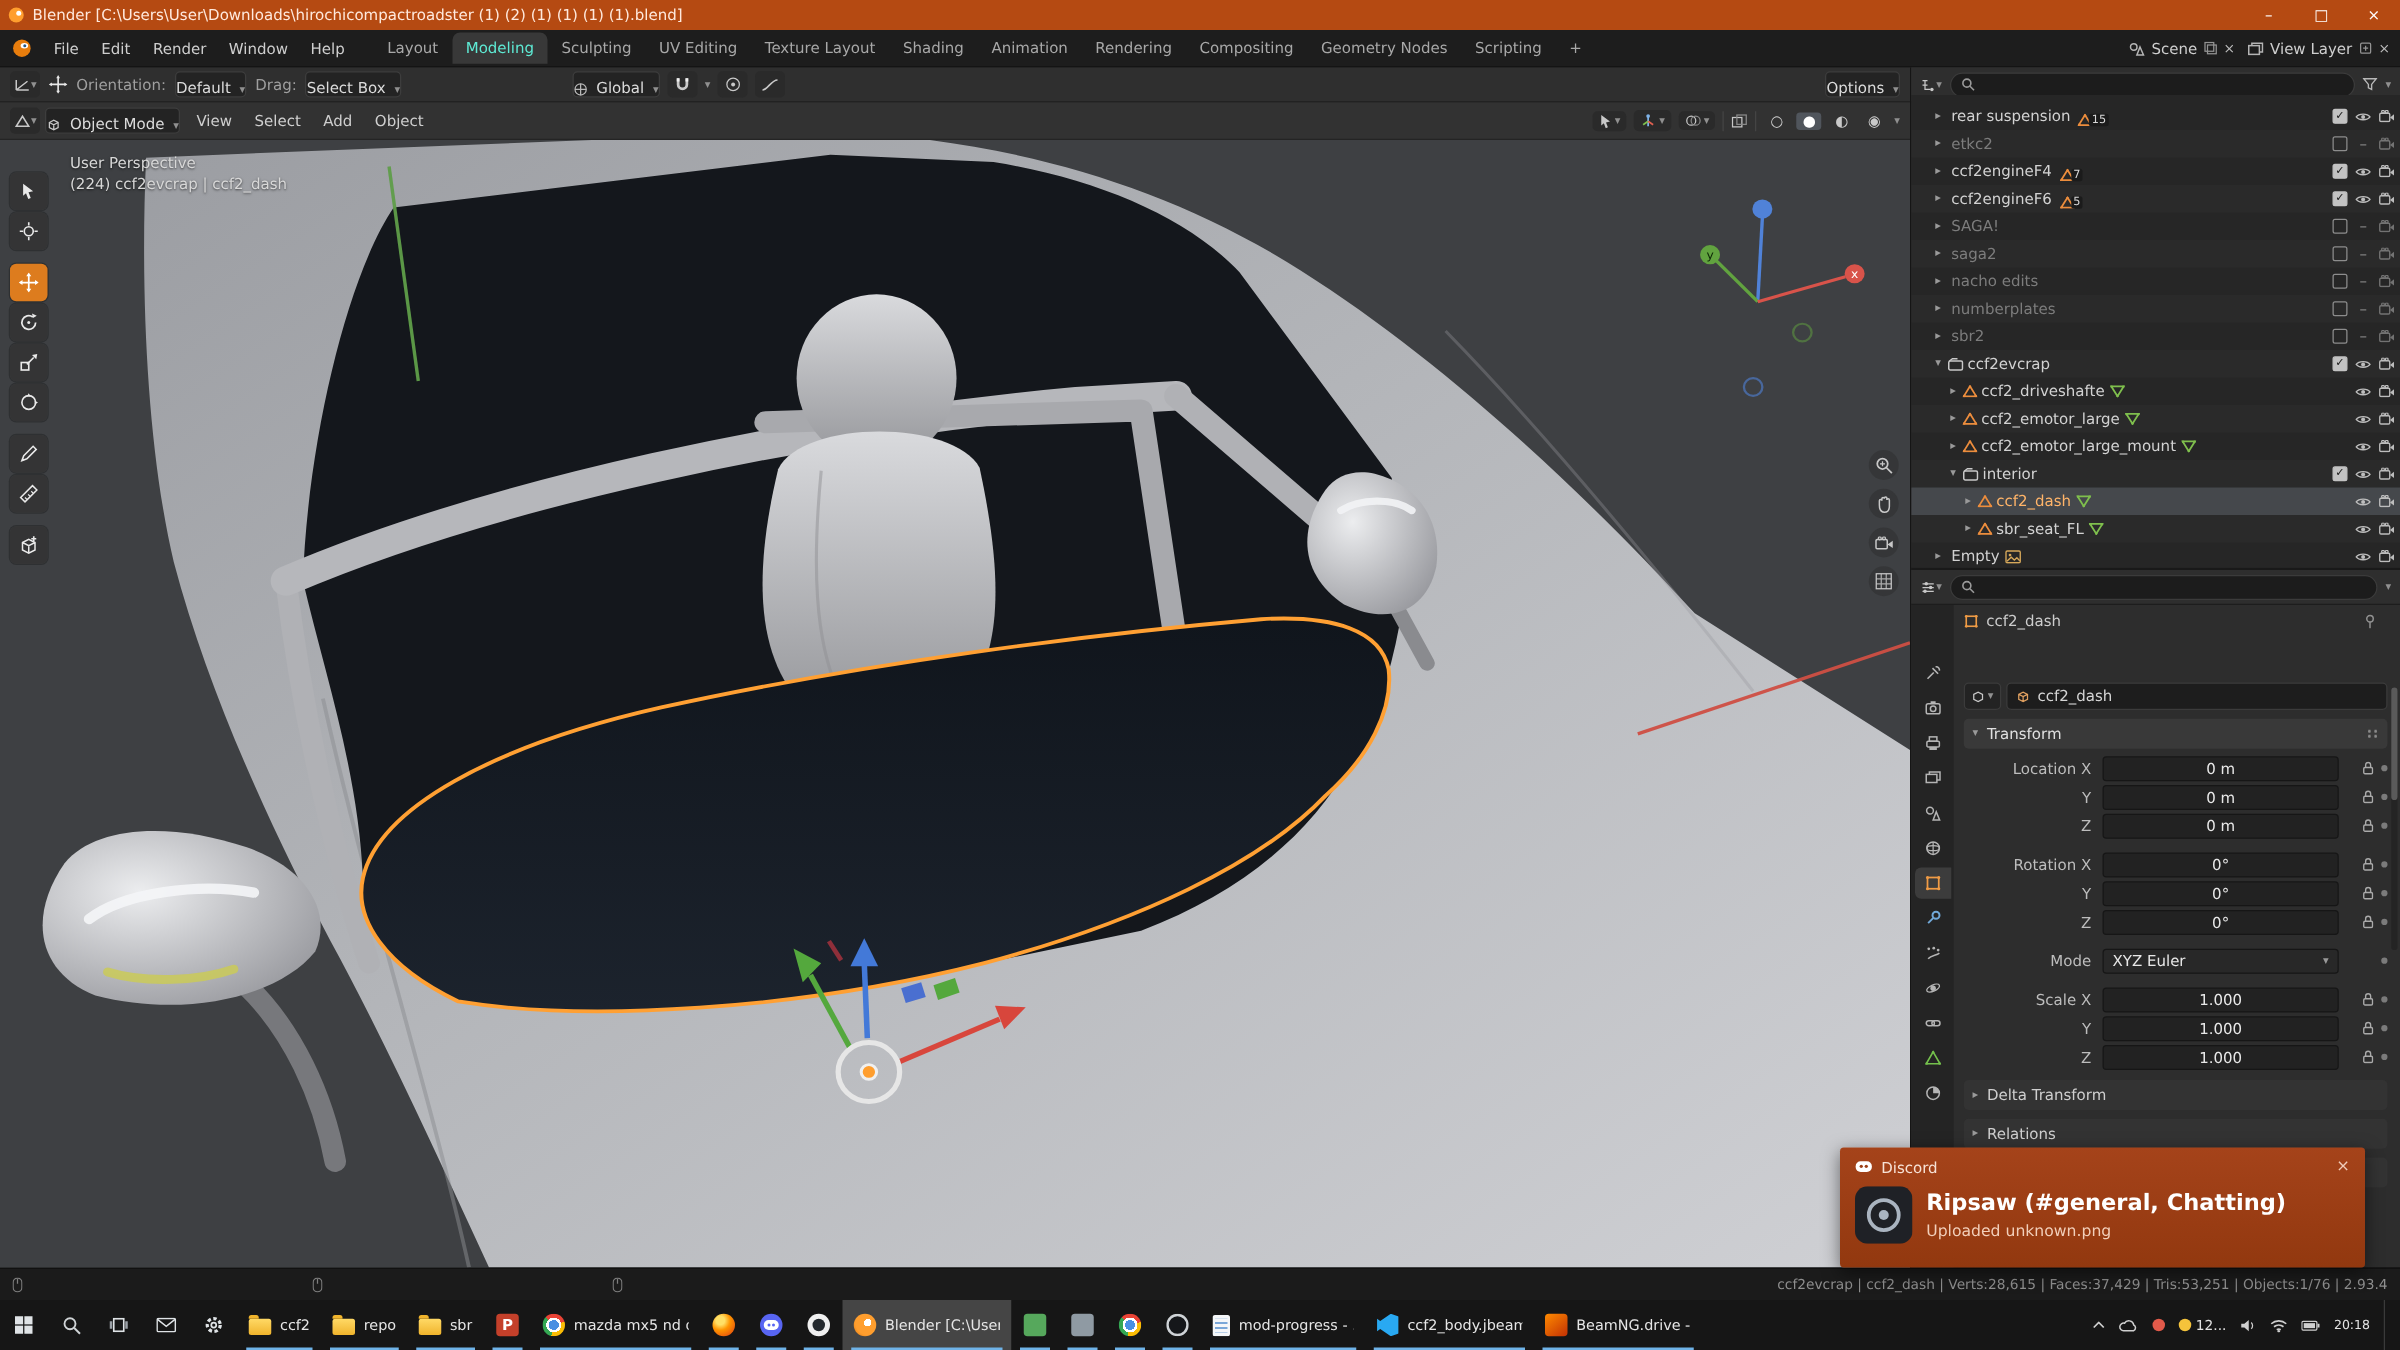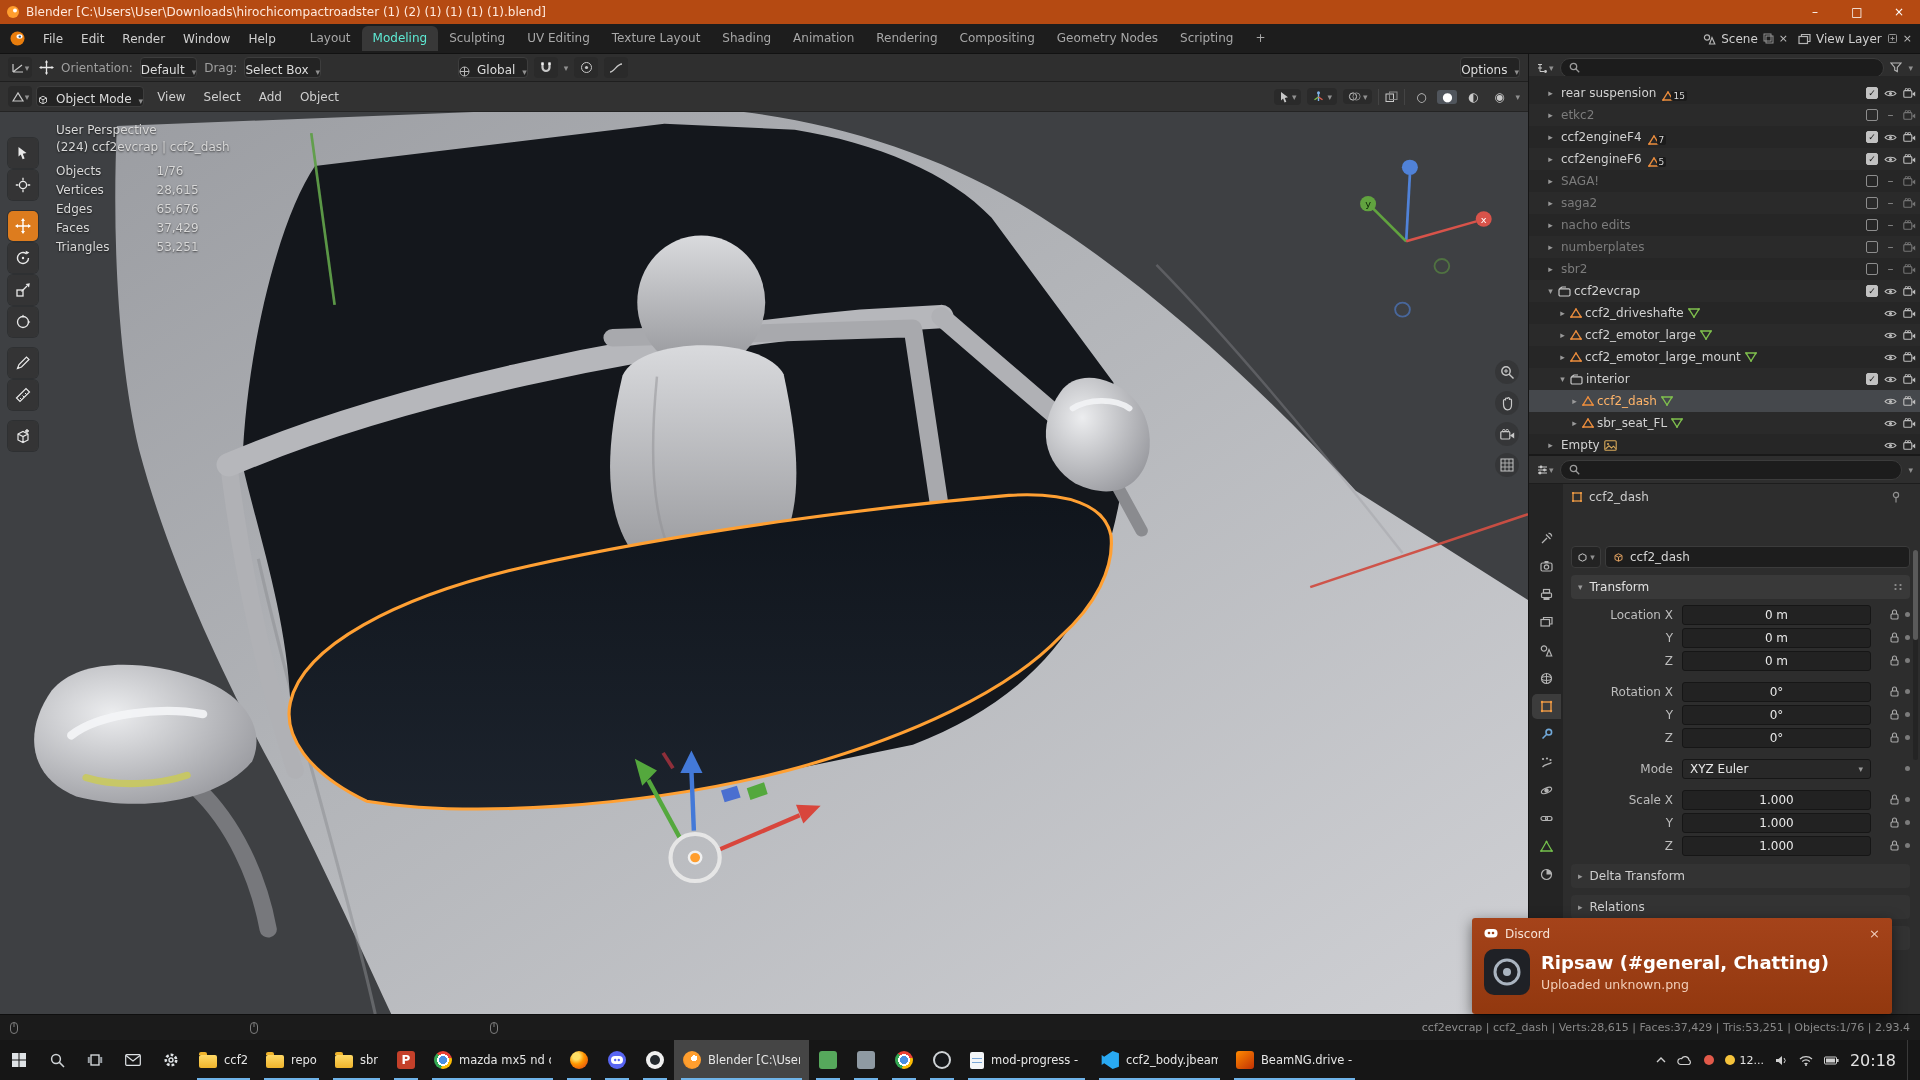--- a/index.html
+++ b/index.html
@@ -132,21 +132,21 @@
 .ic-app-gray{background:#8f9aa3}
 .ic-obs{background:#15171a;border-radius:50%;box-shadow:inset 0 0 0 2px #cfd3d6}
 .ic-notepad{background:#f4f6f8;width:14px;height:17px;border-radius:2px;background-image:repeating-linear-gradient(transparent 0 3px,#7aa7d8 3px 4px);background-size:10px 11px;background-position:2px 3px;background-repeat:no-repeat}
 .ic-vscode{background:#29a9f2;clip-path:polygon(65% 0,100% 12%,100% 88%,65% 100%,18% 68%,4% 78%,4% 22%,18% 32%)}
 .ic-beamng{background:linear-gradient(140deg,#ff8a00,#c23104)}
 .tray{margin-left:auto;display:flex;align-items:center;gap:11px;padding:0 8px;color:#e3e3e3;flex:0 0 auto}
 .tray-ic{display:flex;align-items:center}
 .dot-red{width:10px;height:10px;border-radius:50%;background:#e25a4a}
 .tray-weather{display:flex;align-items:center;gap:4px;font-size:11px}
 .sun{width:10px;height:10px;border-radius:50%;background:#f5c33b}
-.tray-time{font-size:16px}
+.tray-time{font-size:10px}
 .show-desktop{width:5px;height:100%;border-left:1px solid #3a3a3a}
 
 
 .toast{position:absolute;right:28px;bottom:66px;width:420px;height:96px;background:linear-gradient(#a5431a,#92380f);border-radius:3px;box-shadow:0 4px 14px rgba(0,0,0,.5);padding:8px 12px;z-index:50}
 .toast-head{display:flex;align-items:center;gap:7px;color:#f7e2d6;font-size:12px}
 .toast-close{margin-left:auto;color:#f0cdbb;font-size:13px}
 .toast-body{display:flex;gap:11px;margin-top:8px;align-items:center}
 .toast-title{font-weight:bold;color:#fff;font-size:18px}
 .toast-sub{color:#f2cfba;font-size:12.5px;margin-top:4px}
 
@@ -500,32 +500,20 @@
               <svg width="16" height="16">
                 <path d="M3 6 L8 3.5 L13 6 L13 12 L8 14.5 L3 12 Z M3 6 L8 8.5 L13 6 M8 8.5 V14.5" fill="none" stroke="#e9e9e9" stroke-width="1.2"></path>
                 <path d="M12 1 v4 M10 3 h4" stroke="#e9e9e9" stroke-width="1.3"></path>
               </svg>
             </div>
           </div>
 
         <div class="vp-overlay">
           <div>User Perspective</div>
           <div>(224) ccf2evcrap | ccf2_dash</div>
-          <div class="stats-grid" id="vp-stats">
-              <div class="stat-label">Objects</div>
-              <div class="stat-value">1/76</div>
-              <div class="stat-label">Vertices</div>
-              <div class="stat-value">28,615</div>
-              <div class="stat-label">Edges</div>
-              <div class="stat-value">65,676</div>
-              <div class="stat-label">Faces</div>
-              <div class="stat-value">37,429</div>
-              <div class="stat-label">Triangles</div>
-              <div class="stat-value">53,251</div>
-            </div>
         </div>
 
         <div class="side-ctrls">
           <span class="side-btn ic">
               <svg width="15" height="15">
                 <circle cx="6" cy="6" r="4.2" fill="none" stroke="#c8c8c8" stroke-width="1.4"></circle>
                 <line x1="9.2" y1="9.2" x2="13.5" y2="13.5" stroke="#c8c8c8" stroke-width="1.4"></line>
                 <path d="M4 6 h4 M6 4 v4" stroke="#c8c8c8"></path>
               </svg>
             </span>

